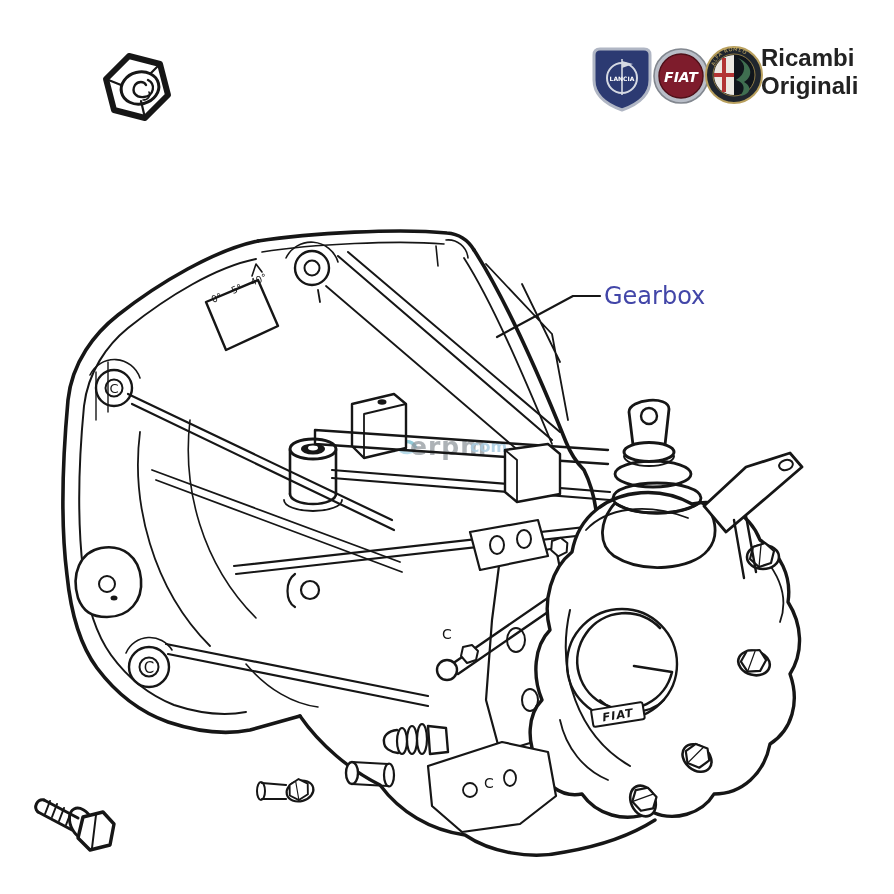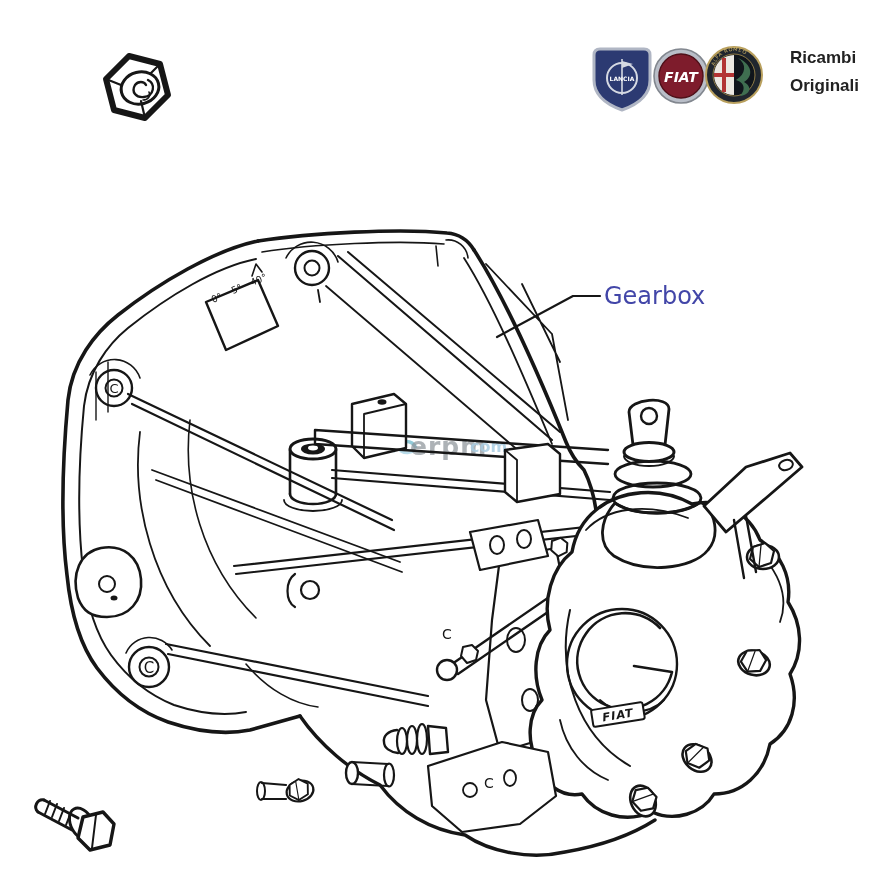--- a/index.html
+++ b/index.html
@@ -2,21 +2,21 @@
 <html><head>
 <meta charset="utf-8">
 <style>
   html,body{margin:0;padding:0;background:#ffffff;}
   #canvas{position:relative;width:894px;height:894px;background:#ffffff;overflow:hidden;
           font-family:"DejaVu Sans",sans-serif;}
   svg{display:block;}
   svg text{font-family:"DejaVu Sans",sans-serif;}
   .brand{position:absolute;left:761px;top:44px;color:#222222;
          font-family:"Liberation Sans",sans-serif;font-weight:bold;
-         font-size:17px;line-height:28px;letter-spacing:0px;margin-left:29px;}
+         font-size:24px;line-height:28px;letter-spacing:0px;}
   .line{stroke:#161616;fill:none;stroke-linecap:round;stroke-linejoin:round;}
   .fillw{fill:#ffffff;}
   .callout-text{font-size:24px;}
   .deg{font-size:9.5px;fill:#161616;}
   .cmark{fill:#161616;text-anchor:middle;}
   .emboss{font-size:11.5px;font-weight:bold;font-style:italic;letter-spacing:1px;fill:#161616;text-anchor:middle;}
   .wm-main{font-size:25px;font-weight:bold;fill:#8e959b;opacity:.72;letter-spacing:1px;}
   .wm-suffix{font-size:16px;font-weight:bold;fill:#a9cde2;opacity:.85;}
   .logo-txt{fill:#ffffff;text-anchor:middle;font-weight:bold;}
 </style>

